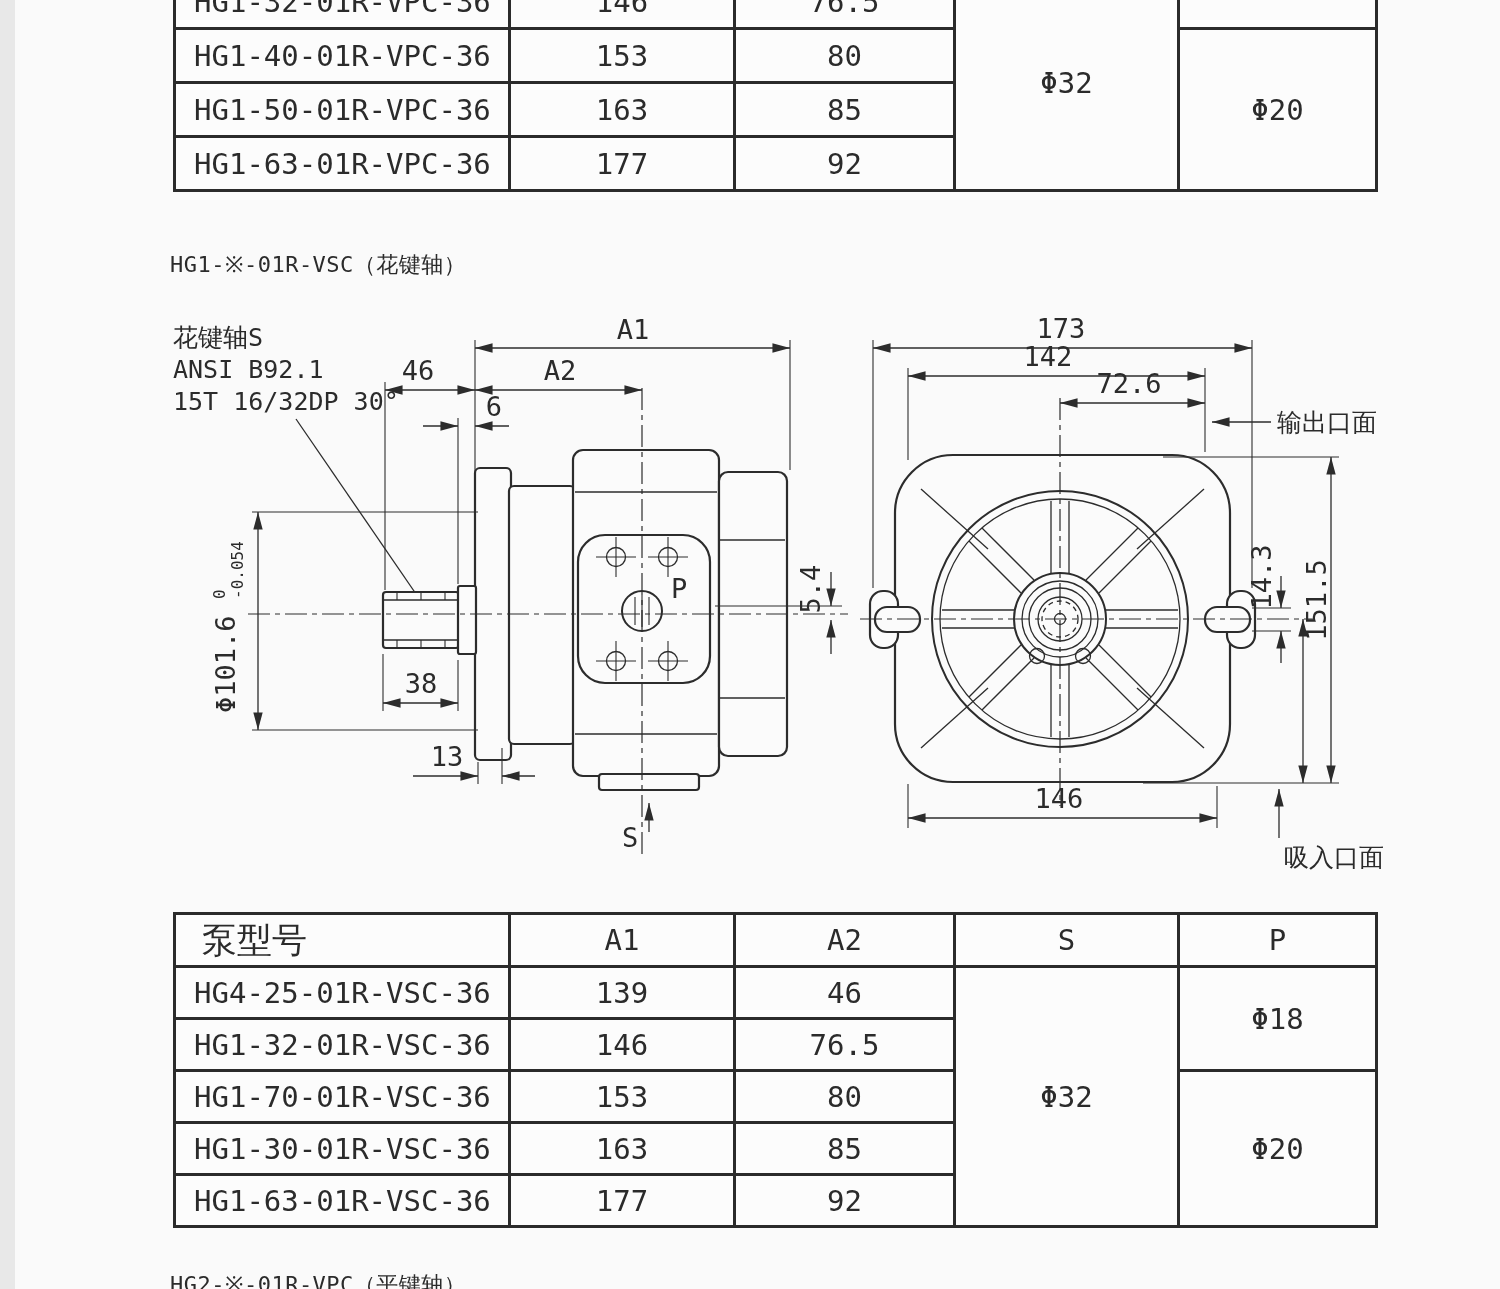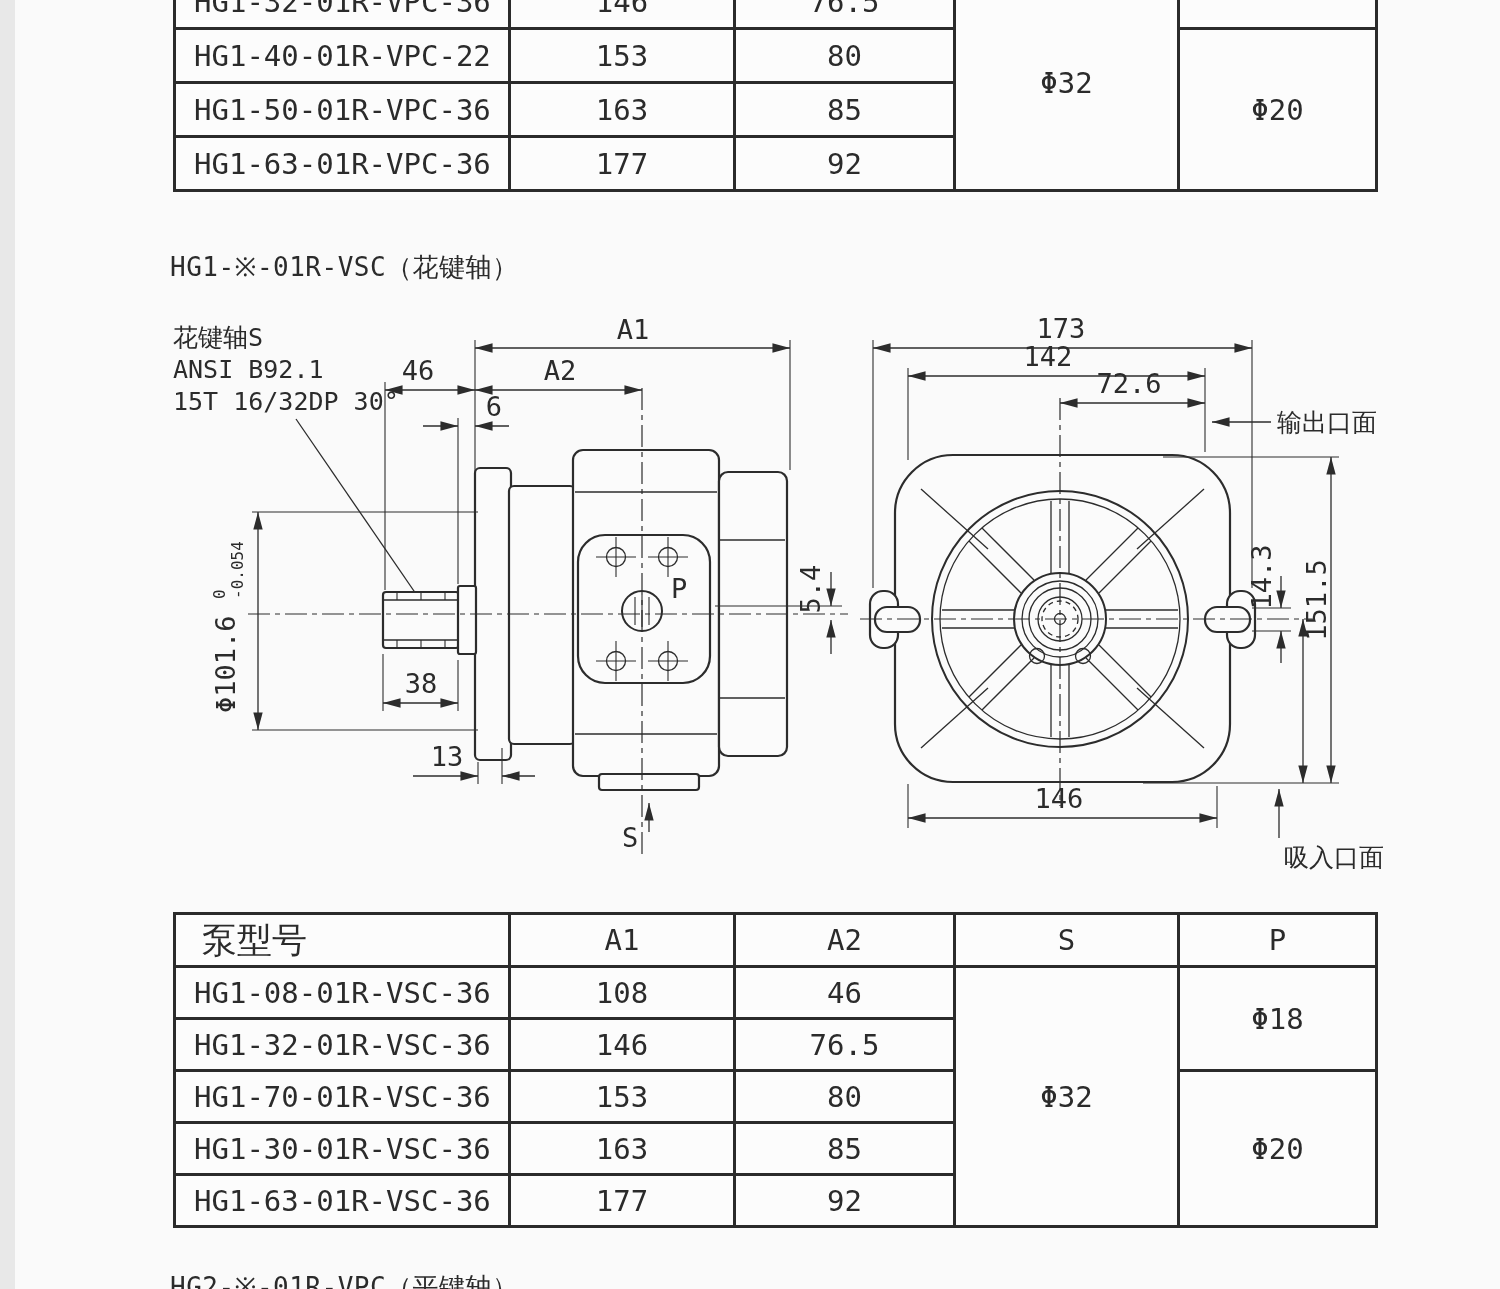--- a/index.html
+++ b/index.html
@@ -10,21 +10,21 @@
   table.spec{border-collapse:collapse;table-layout:fixed;width:1202px;background:#fcfcfc;}
   table.spec td,table.spec th{border:3px solid #2b2b2b;padding:0;font-weight:normal;
      font-size:29px;text-align:center;vertical-align:middle;white-space:nowrap;overflow:hidden;}
   table.spec .model{ text-align:left;padding-left:18px;}
   table.spec .hmodel{text-align:left;padding-left:26px;font-size:35px;}
   col.c-model{width:335px}col.c-a1{width:225px}col.c-a2{width:220px}col.c-s{width:224px}col.c-p{width:198px}
   #top-table td{height:51px;}
   #bottom-table th{height:50px;}
   #bottom-table td{height:49px;}
   
-  .sec-head{position:absolute;left:155px;font-size:26px;letter-spacing:.5px;white-space:nowrap;}
+  .sec-head{position:absolute;left:155px;font-size:22px;letter-spacing:.5px;white-space:nowrap;}
   
   #draw{position:absolute;left:0;top:0;}
   .outl{fill:#fbfbfb;stroke:#2c2c2c;stroke-width:2.2;}
   .outl2{fill:none;stroke:#2c2c2c;stroke-width:2;}
   .fine{fill:none;stroke:#2c2c2c;stroke-width:1.3;}
   .dim{stroke:#2c2c2c;stroke-width:1.3;fill:none;}
   .ext{stroke:#2c2c2c;stroke-width:1.1;fill:none;}
   .cl{stroke:#2c2c2c;stroke-width:1.2;fill:none;stroke-dasharray:22 5 5 5;}
   text.dt{font-family:"DejaVu Sans Mono","Liberation Mono",monospace;font-size:27px;fill:#2b2b2b;}
   text.dts{font-family:"DejaVu Sans Mono","Liberation Mono",monospace;font-size:25px;fill:#2b2b2b;}
@@ -46,21 +46,21 @@
         </colgroup>
       <tbody>
           <tr>
         <td class="model">HG1-32-01R-VPC-36</td>
         <td>146</td>
         <td>76.5</td>
         <td rowspan="4">Φ32</td>
         <td></td>
       </tr>
       <tr>
-        <td class="model">HG1-40-01R-VPC-22</td>
+        <td class="model">HG1-40-01R-VPC-36</td>
         <td>153</td>
         <td>80</td>
         <td rowspan="3">Φ20</td>
       </tr>
       <tr>
         <td class="model">HG1-50-01R-VPC-36</td>
         <td>163</td>
         <td>85</td>
       </tr>
       <tr>
@@ -300,22 +300,22 @@
         </colgroup>
       <tbody>
           <tr>
         <th class="hmodel">泵型号</th>
         <th>A1</th>
         <th>A2</th>
         <th>S</th>
         <th>P</th>
       </tr>
       <tr>
-        <td class="model">HG1-08-01R-VSC-36</td>
-        <td>108</td>
+        <td class="model">HG4-25-01R-VSC-36</td>
+        <td>139</td>
         <td>46</td>
         <td rowspan="5">Φ32</td>
         <td rowspan="2">Φ18</td>
       </tr>
       <tr>
         <td class="model">HG1-32-01R-VSC-36</td>
         <td>146</td>
         <td>76.5</td>
       </tr>
       <tr>

